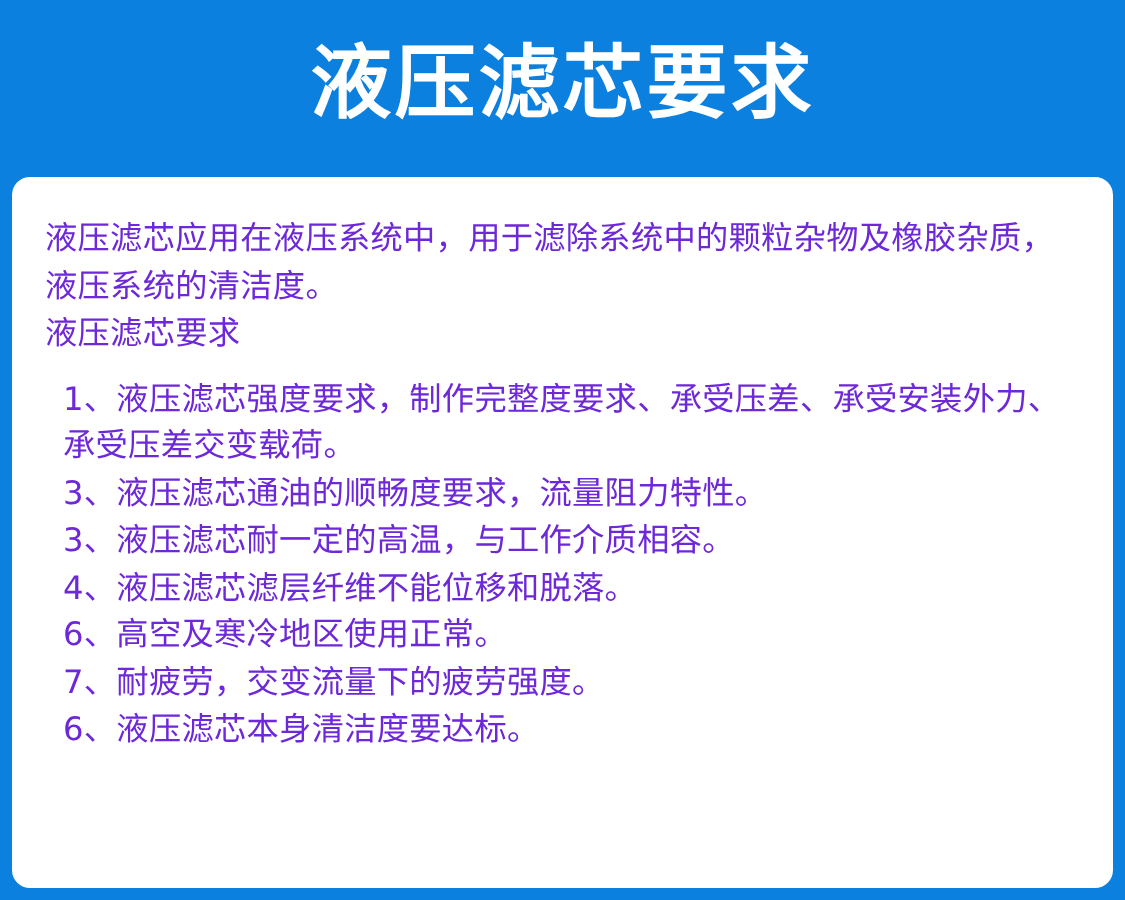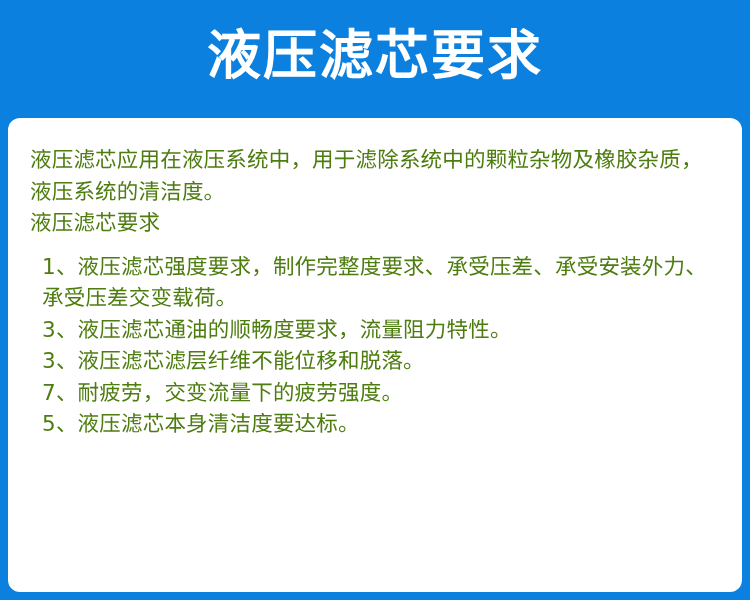--- a/index.html
+++ b/index.html
@@ -92,30 +92,32 @@
 </head>
 <body>
 
 <div class="poster" style="background: rgb(11, 128, 222);">
 
   <div class="header-band" style="background: rgb(11, 128, 222);">
     <h1 class="poster-title" style="color: rgb(255, 255, 255);">液压滤芯要求</h1>
   </div>
 
   <div class="content-card" style="background: rgb(255, 255, 255);">
-    <div class="body-text" style="color: #4d7c0f;">
+    <div class="body-text" style="color: #6d28d9;">
 
       <p class="para">液压滤芯应用在液压系统中，用于滤除系统中的颗粒杂物及橡胶杂质，液压系统的清洁度。</p>
 
       <p class="para">液压滤芯要求</p>
 
       <ul class="list-block">
         <li class="list-item">1、液压滤芯强度要求，制作完整度要求、承受压差、承受安装外力、承受压差交变载荷。</li>
         <li class="list-item">3、液压滤芯通油的顺畅度要求，流量阻力特性。</li>
-        <li class="list-item">3、液压滤芯滤层纤维不能位移和脱落。</li>
+        <li class="list-item">3、液压滤芯耐一定的高温，与工作介质相容。</li>
+        <li class="list-item">4、液压滤芯滤层纤维不能位移和脱落。</li>
+        <li class="list-item">6、高空及寒冷地区使用正常。</li>
         <li class="list-item">7、耐疲劳，交变流量下的疲劳强度。</li>
-        <li class="list-item">5、液压滤芯本身清洁度要达标。</li>
+        <li class="list-item">6、液压滤芯本身清洁度要达标。</li>
       </ul>
 
     </div>
   </div>
 
 </div>
 
 </body></html>

